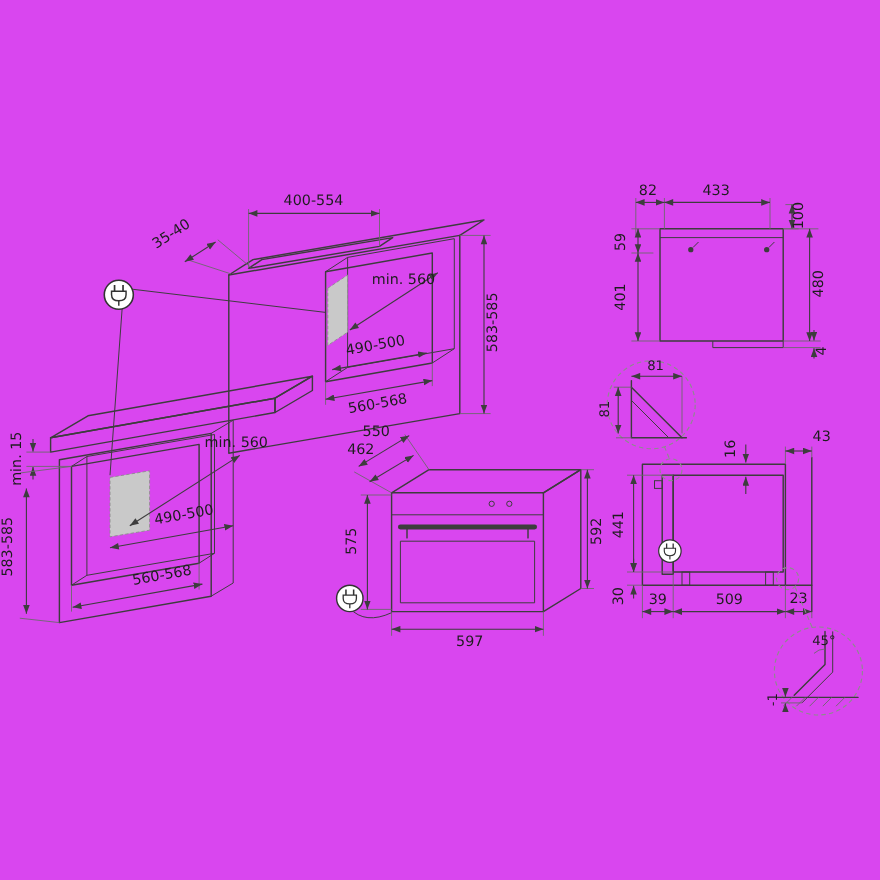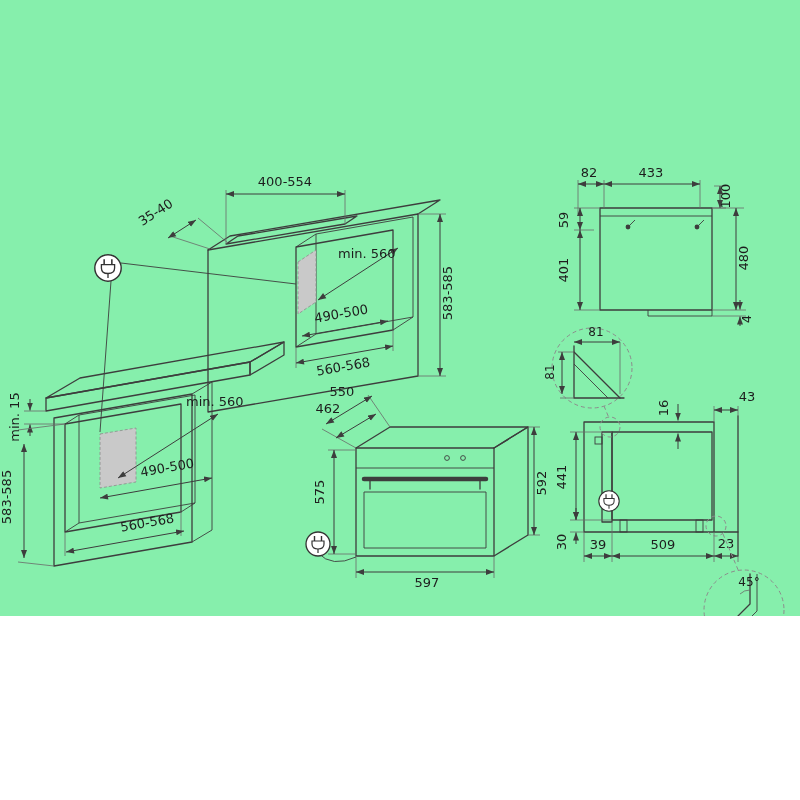--- a/index.html
+++ b/index.html
@@ -1,16 +1,16 @@
 <!DOCTYPE html>
 <html><head>
 <meta charset="utf-8">
 <style>
   html,body{margin:0;padding:0;background:#fff;}
-  .page{width:800px;height:616px;background:#86efac;position:relative;overflow:hidden;
+  .page{width:800px;height:800px;background:#d946ef;position:relative;overflow:hidden;
         font-family:"Liberation Sans",sans-serif;}
   svg text{font-family:"DejaVu Sans","Liberation Sans",sans-serif;font-size:13px;fill:#1d1d1d;text-anchor:middle;}
   svg text.sm{font-size:12px;}
   svg text.ts{text-anchor:start;}
   .ln{stroke:#3d3d3d;stroke-width:1.3;fill:none;stroke-linejoin:round;stroke-linecap:round;}
   .lt{stroke:#3d3d3d;stroke-width:.9;fill:none;}
   .thin{stroke:#6a6a6a;stroke-width:.8;fill:none;}
   .dim{stroke:#3d3d3d;stroke-width:1;fill:none;}
   .dsh{stroke:#8c8c8c;stroke-width:1;fill:none;stroke-dasharray:4 3;}
   .patch{fill:#c9c9c9;stroke:#8c8c8c;stroke-width:.8;stroke-dasharray:3 2;}

